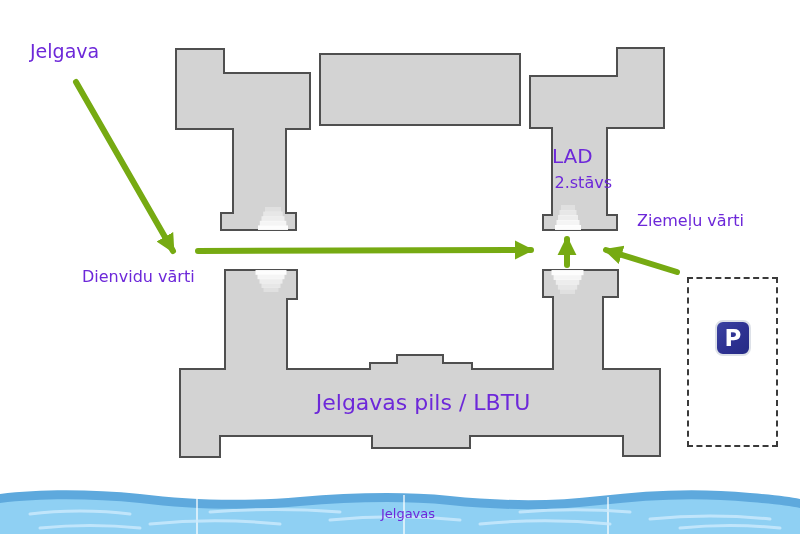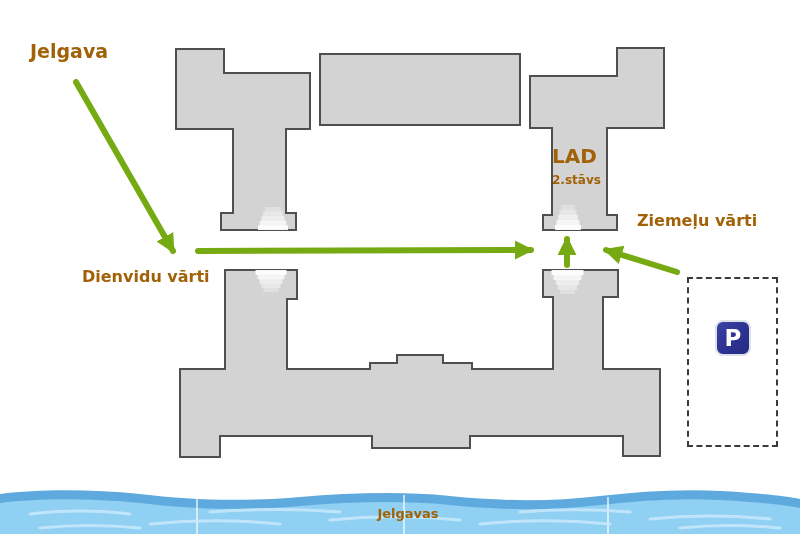--- a/index.html
+++ b/index.html
@@ -9,27 +9,27 @@
   }
   svg{position:absolute;left:0;top:0;}
   .bld{fill:var(--building-fill,#d3d3d3);stroke:var(--building-border,#4f4f4f);stroke-width:2;stroke-linejoin:miter;}
   .stair{fill:#ffffff;}
   .arrow{stroke:var(--arrow-green,#76aa12);stroke-width:6;fill:none;stroke-linecap:round;}
   .ah{fill:var(--arrow-green,#76aa12);}
   .river-light{fill:var(--river-light,#8fd0f3);}
   .river-dark{fill:var(--river-dark,#5ea9dd);}
   .streak{stroke:var(--river-streak,#c9e9fb);stroke-width:3;fill:none;stroke-linecap:round;opacity:.85;}
   .divline{stroke:#ffffff;stroke-width:1.5;opacity:.85;}
-  .lbl{position:absolute;color:#a16207;font-weight:bold;white-space:nowrap;}
+  .lbl{position:absolute;color:#6d28d9;font-weight:normal;white-space:nowrap;}
   .lbl-jelgava{left:30px;top:40px;font-size:19px;}
   .lbl-south{left:82px;top:267px;font-size:16px;}
   .lbl-north{left:637px;top:211px;font-size:16px;}
   .lbl-palace{left:273px;top:390px;width:300px;text-align:center;font-size:22px;}
   .lbl-lad{left:552px;top:144px;width:60px;font-size:20px;}
-  .lbl-floor{left:552px;top:173px;width:60px;text-align:left;font-size:12px;}
+  .lbl-floor{left:552px;top:173px;width:60px;text-align:right;font-size:16px;}
   .lbl-river{left:358px;top:506px;width:100px;text-align:center;font-size:13px;}
   .parking-zone{
     position:absolute;left:687px;top:277px;width:91px;height:170px;
     border:2px dashed #3a3a3a;box-sizing:border-box;
   }
   .p-sign{
     position:absolute;left:715px;top:320px;width:36px;height:36px;
     background:linear-gradient(135deg,#3c43a2 0%,var(--parking-blue,#2d3191) 55%,#252b85 100%);
     border:2px solid #dde1e8;border-radius:8px;box-sizing:border-box;
     display:flex;align-items:center;justify-content:center;
@@ -108,20 +108,21 @@
 
     <path class="arrow" marker-end="url(#arrowhead)" d="M76,82 L173,251"></path>
     <path class="arrow" marker-end="url(#arrowhead)" d="M198,251 L531,250"></path>
     <path class="arrow" marker-end="url(#arrowhead)" d="M567,265 L567,239"></path>
     <path class="arrow" marker-end="url(#arrowhead)" d="M677,272 L606,250"></path>
   </svg>
 
   <div class="lbl lbl-jelgava">Jelgava</div>
   <div class="lbl lbl-north">Ziemeļu vārti</div>
   <div class="lbl lbl-south">Dienvidu vārti</div>
+  <div class="lbl lbl-palace">Jelgavas pils / LBTU</div>
   <div class="lbl lbl-lad">LAD</div>
   <div class="lbl lbl-floor">2.stāvs</div>
   <div class="lbl lbl-river">Jelgavas</div>
 
   <div class="parking-zone"></div>
   <div class="p-sign">
     <span>P</span>
   </div>
 
 </div>

